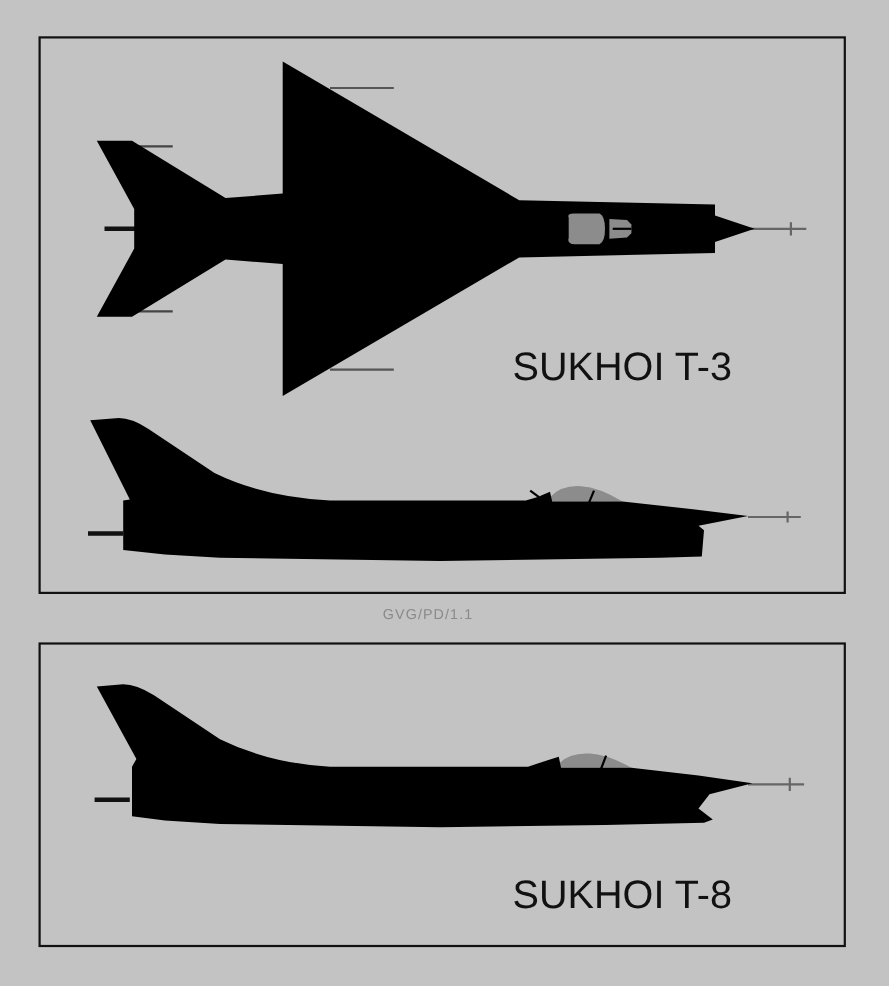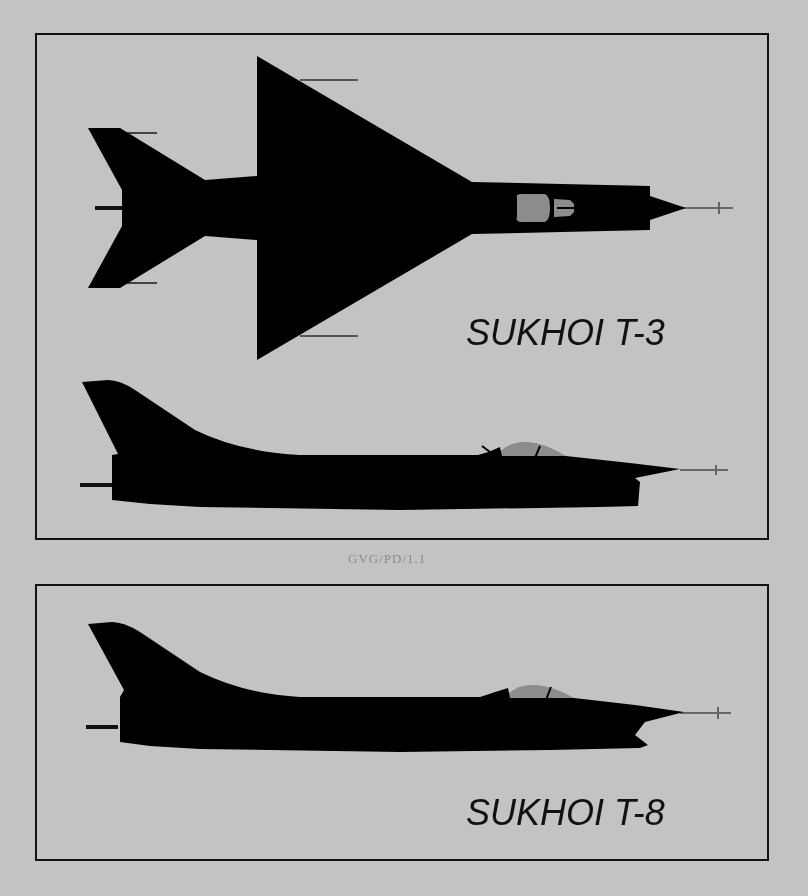--- a/index.html
+++ b/index.html
@@ -1,24 +1,24 @@
 <!DOCTYPE html>
 <html><head>
   <meta charset="utf-8">
   <style>
     html, body { margin:0; padding:0; }
     body { width:808px; height:896px; background:#c3c3c3; position:relative; overflow:hidden; font-family:"Liberation Sans", sans-serif; }
     .frame { position:absolute; border:2px solid #111; box-sizing:border-box; }
     #frame1 { left:35px; top:33px; width:734px; height:507px; }
     #frame2 { left:35px; top:584px; width:734px; height:277px; }
     svg.art { position:absolute; left:0; top:0; }
-    .label { position:absolute; font-size:36px; color:#111; letter-spacing:0px;font-style:italic; }
+    .label { position:absolute; font-size:36px; color:#111; letter-spacing:0px; }
     #t3-label { left:466px; top:312px; }
     #t7-label { left:466px; top:792px; }
-    #credit { position:absolute; left:348px; top:551px; font-family:Liberation Serif, serif; font-size:13px; color:#8a8a8a; letter-spacing:1px; }
+    #credit { position:absolute; left:348px; top:551px; font-family:Liberation Sans, sans-serif; font-size:13px; color:#8a8a8a; letter-spacing:1px; }
   </style>
 </head>
 <body>
 
 <div class="frame" id="frame1"></div>
 <div class="frame" id="frame2"></div>
 
 <svg class="art" width="808" height="896" viewBox="0 0 808 896">
 
   <g>

